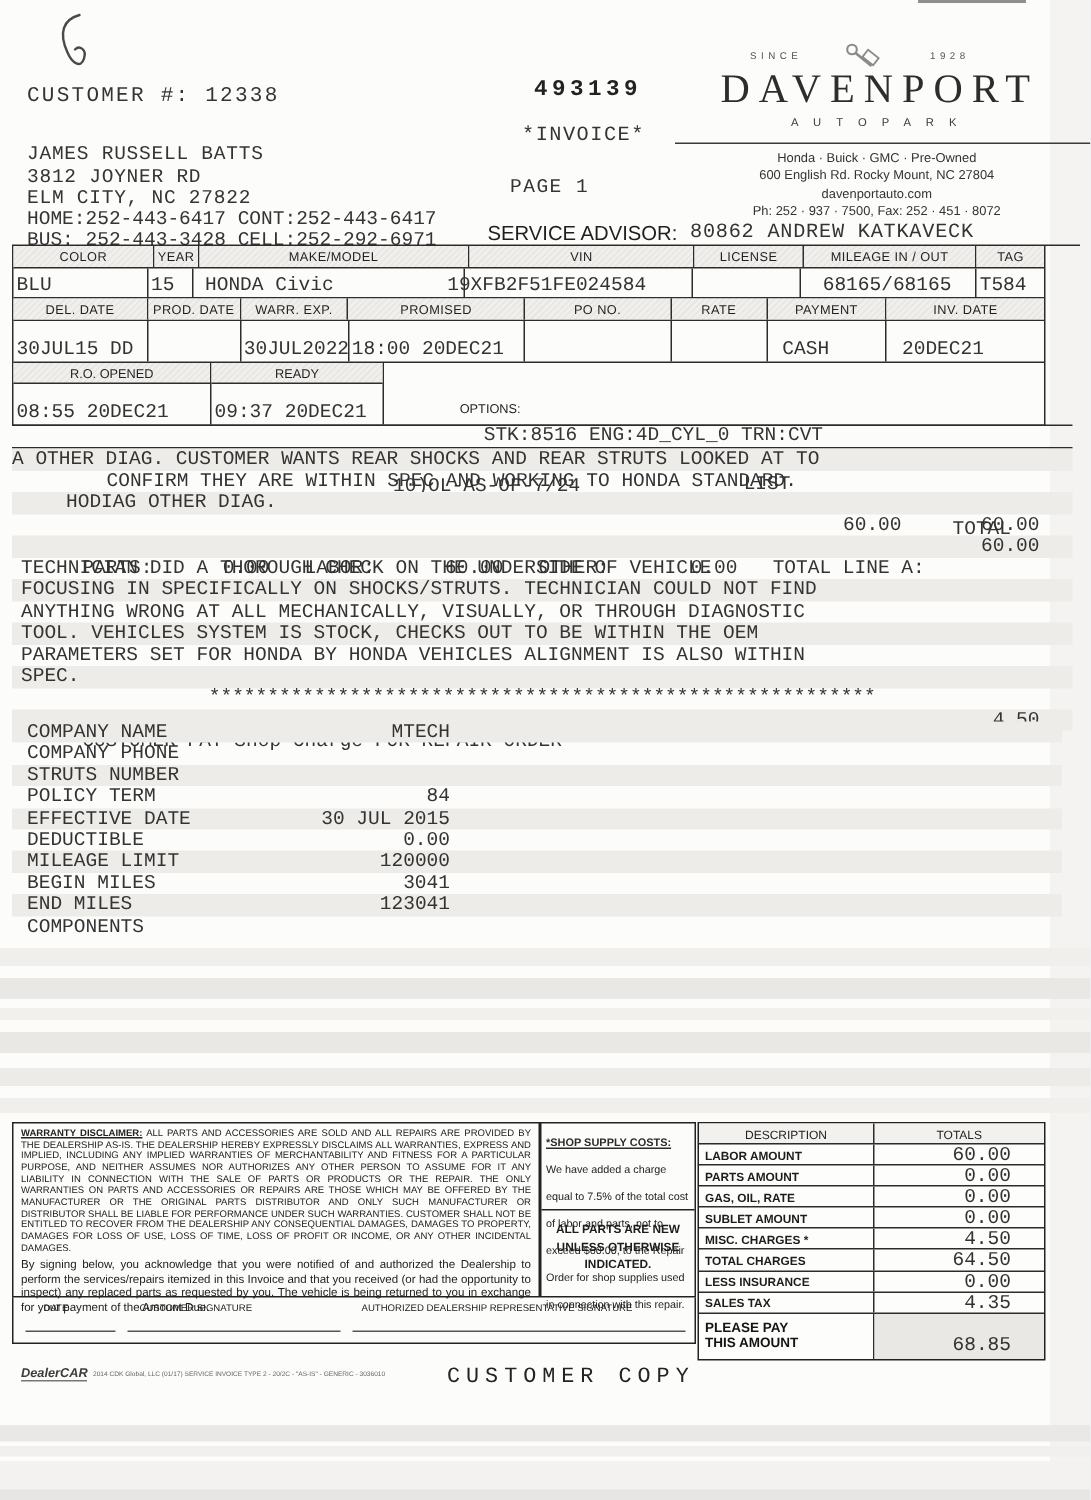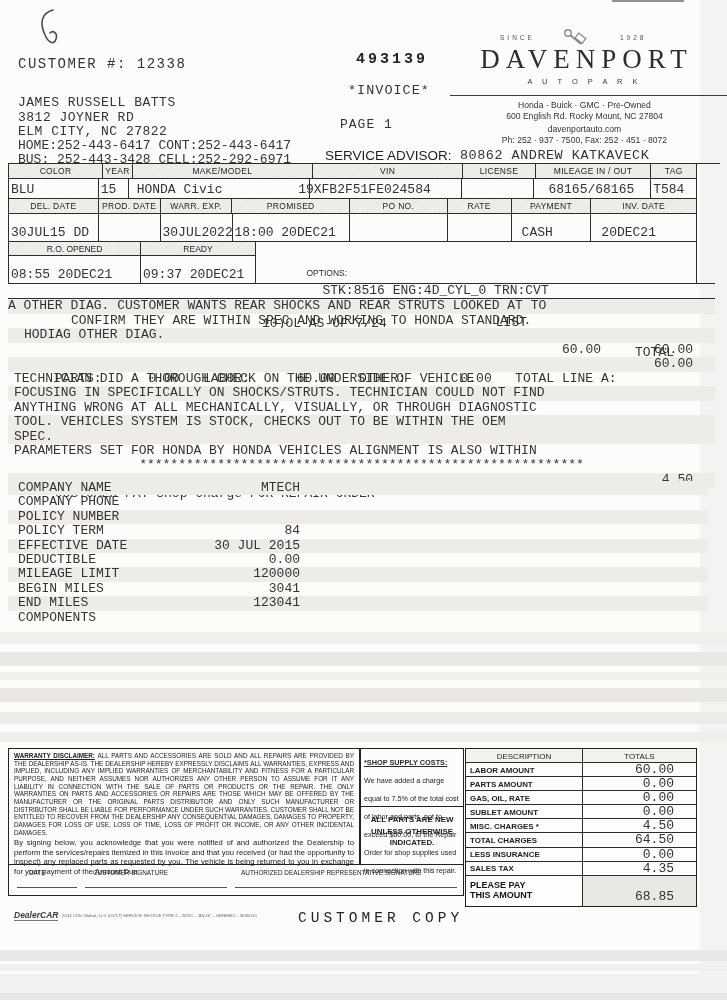--- a/index.html
+++ b/index.html
@@ -180,48 +180,48 @@
     <span>LINE OPCODE TECH TYPE HOURS</span>
     <span style="position:absolute;right:188px;">LIST</span>
     <span style="position:absolute;right:102px;">NET</span>
     <span style="position:absolute;right:41px;">TOTAL</span>
   </div>
   <div class="hline" style="left:8px;top:298px;width:707px;"></div>
 
   <div id="remarks">
     <div class="rl zebra">A OTHER DIAG. CUSTOMER WANTS REAR SHOCKS AND REAR STRUTS LOOKED AT TO</div>
     <div class="rl" style="padding-left:63px;">CONFIRM THEY ARE WITHIN SPEC AND WORKING TO HONDA STANDARD.</div>
-    <div class="rl zebra" style="padding-left:16px;">HODIAG OTHER DIAG.</div>
+    <div class="rl zebra" style="padding-left:36px;">HODIAG OTHER DIAG.</div>
     <div class="rl" style="padding-left:76px;">
       <span>80872</span><span style="margin-left:22px;">C</span>
       <span class="rnum1">60.00</span>
       <span class="rnum2">60.00</span>
     </div>
     <div class="rl zebra">
       <span>PARTS:      0.00   LABOR:      60.00   OTHER:       0.00   TOTAL LINE A:</span>
       <span class="rnum2">60.00</span>
     </div>
     <div class="rl" style="padding-left:6px;">TECHNICIAN DID A THOROUGH CHECK ON THE UNDERSIDE OF VEHICLE</div>
     <div class="rl zebra" style="padding-left:6px;">FOCUSING IN SPECIFICALLY ON SHOCKS/STRUTS. TECHNICIAN COULD NOT FIND</div>
     <div class="rl" style="padding-left:6px;">ANYTHING WRONG AT ALL MECHANICALLY, VISUALLY, OR THROUGH DIAGNOSTIC</div>
     <div class="rl zebra" style="padding-left:6px;">TOOL. VEHICLES SYSTEM IS STOCK, CHECKS OUT TO BE WITHIN THE OEM</div>
+    <div class="rl" style="padding-left:6px;">PARAMETERS SET FOR HONDA BY HONDA VEHICLES ALIGNMENT IS ALSO WITHIN</div>
     <div class="rl zebra" style="padding-left:6px;">SPEC.</div>
-    <div class="rl" style="padding-left:6px;">PARAMETERS SET FOR HONDA BY HONDA VEHICLES ALIGNMENT IS ALSO WITHIN</div>
     <div class="rl" style="text-align:center;height:12px;line-height:12px;">*********************************************************</div>
     <div class="rl zebra" style="margin-top:2px;">
       <span>CUSTOMER PAY Shop Charge FOR REPAIR ORDER</span>
       <span style="position:absolute;right:95px;top:9px;width:3px;height:3px;background:#3a3a3a;border-radius:50%;"></span>
       <span class="rnum2">4.50</span>
     </div>
   </div>
 
   <div id="company">
     <div class="crow zebra"><span style="padding-left:10px;">COMPANY NAME</span><span class="cval">MTECH</span></div>
     <div class="crow"><span style="padding-left:10px;">COMPANY PHONE</span><span class="cval"></span></div>
-    <div class="crow zebra"><span style="padding-left:10px;">POLICY NUMBER</span><span class="cval"></span></div>
+    <div class="crow zebra"><span style="padding-left:10px;">STRUTS NUMBER</span><span class="cval"></span></div>
     <div class="crow"><span style="padding-left:10px;">POLICY TERM</span><span class="cval">84</span></div>
     <div class="crow zebra"><span style="padding-left:10px;">EFFECTIVE DATE</span><span class="cval">30 JUL 2015</span></div>
     <div class="crow"><span style="padding-left:10px;">DEDUCTIBLE</span><span class="cval">0.00</span></div>
     <div class="crow zebra"><span style="padding-left:10px;">MILEAGE LIMIT</span><span class="cval">120000</span></div>
     <div class="crow"><span style="padding-left:10px;">BEGIN MILES</span><span class="cval">3041</span></div>
     <div class="crow zebra"><span style="padding-left:10px;">END MILES</span><span class="cval">123041</span></div>
     <div class="crow"><span style="padding-left:10px;">COMPONENTS</span><span class="cval"></span></div>
   </div>
 
   <div class="band" style="top:632px;height:12px;background:#f0efec;"></div>

